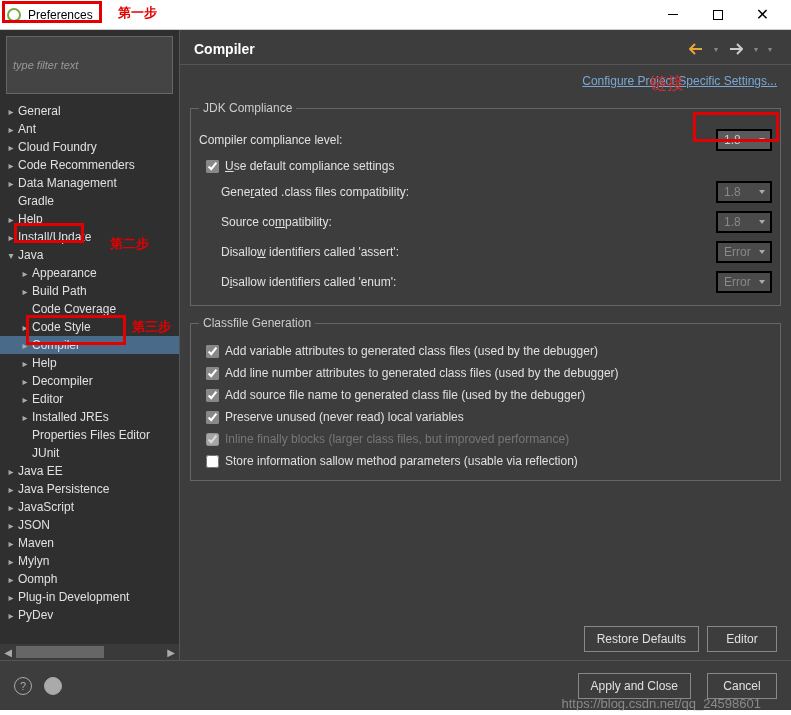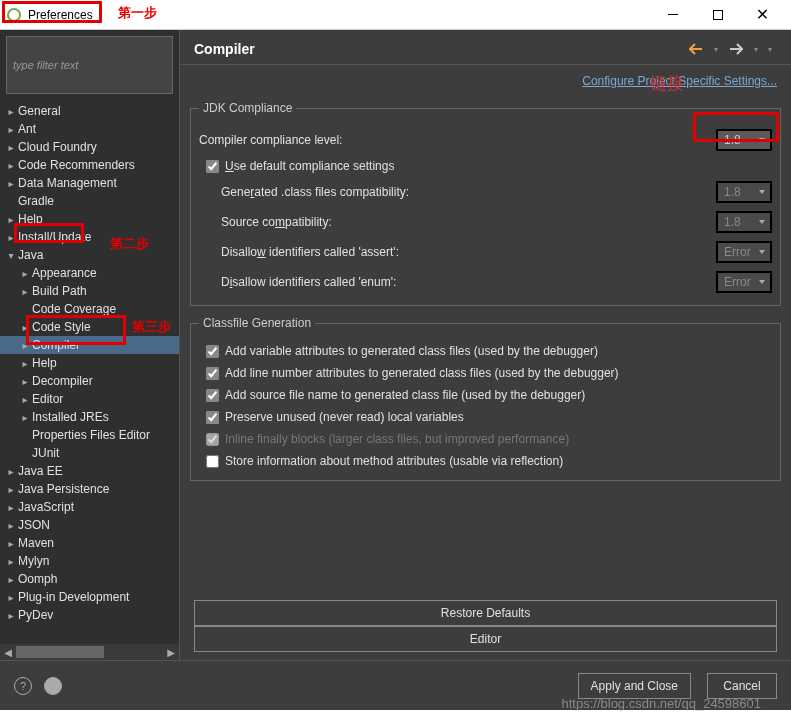--- a/index.html
+++ b/index.html
@@ -48,21 +48,21 @@
 .row .lbl { flex: 1; }
 .row.indent { padding-left: 22px; }
 .select { background: #5a5a5a; border: 2px solid #000000; color: #ccc; padding: 2px 18px 2px 6px; min-width: 56px; font-size: 12px; position: relative; }
 .select::after { content: ""; position: absolute; right: 5px; top: 50%; margin-top: -2px; border-left: 3px solid transparent; border-right: 3px solid transparent; border-top: 4px solid #aaa; }
 .select.disabled { color: #888; background: #4a4a4a; }
 .chk { width: 13px; height: 13px; margin-right: 6px; accent-color: #888; }
 .chk-row { display: flex; align-items: center; padding: 4px 0; font-size: 12px; margin-left: 7px; }
 .chk-row.disabled { color: #777; }
 .underline { text-decoration: underline; }
 
-.button-row { display: flex; justify-content: flex-end; gap: 0; padding: 8px 14px; flex-direction: column; }
+.button-row { display: flex; justify-content: flex-end; gap: 8px; padding: 8px 14px; }
 .btn { background: transparent; border: 1px solid #888; color: #e0e0e0; padding: 5px 12px; font-size: 12px; cursor: pointer; min-width: 70px; }
 
 .footer { height: 50px; background: #3d3d3d; border-top: 1px solid #555; display: flex; align-items: center; padding: 0 14px; }
 .footer .ficon { width: 18px; height: 18px; border-radius: 50%; border: 1.5px solid #aaa; margin-right: 12px; display: flex; align-items: center; justify-content: center; font-size: 11px; color: #aaa; }
 .footer .spacer { flex: 1; }
 
 
 .redbox { position: absolute; border: 3px solid #e30000; pointer-events: none; }
 .redlabel { position: absolute; color: #e30000; font-size: 13px; font-weight: bold; pointer-events: none; }
 .watermark { position: absolute; color: #bbb; font-size: 13px; bottom: 4px; right: 30px; opacity: 0.6; pointer-events: none; }
@@ -288,21 +288,21 @@
             <div class="chk-row">
               <input type="checkbox" class="chk" checked="" style="">
               <span>Preserve unused (never read) local variables</span>
             </div>
             <div class="chk-row disabled">
               <input type="checkbox" class="chk" disabled="" checked="" style="">
               <span>Inline finally blocks (larger class files, but improved performance)</span>
             </div>
             <div class="chk-row">
               <input type="checkbox" class="chk" style="">
-              <span>Store information about method attributes (usable via reflection)</span>
+              <span>Store information sallow method parameters (usable via reflection)</span>
             </div>
           </div>
       </fieldset>
     </div>
 
     <div class="button-row">
       <button class="btn">Restore Defaults</button>
       <button class="btn">Editor</button>
     </div>
   </div>

